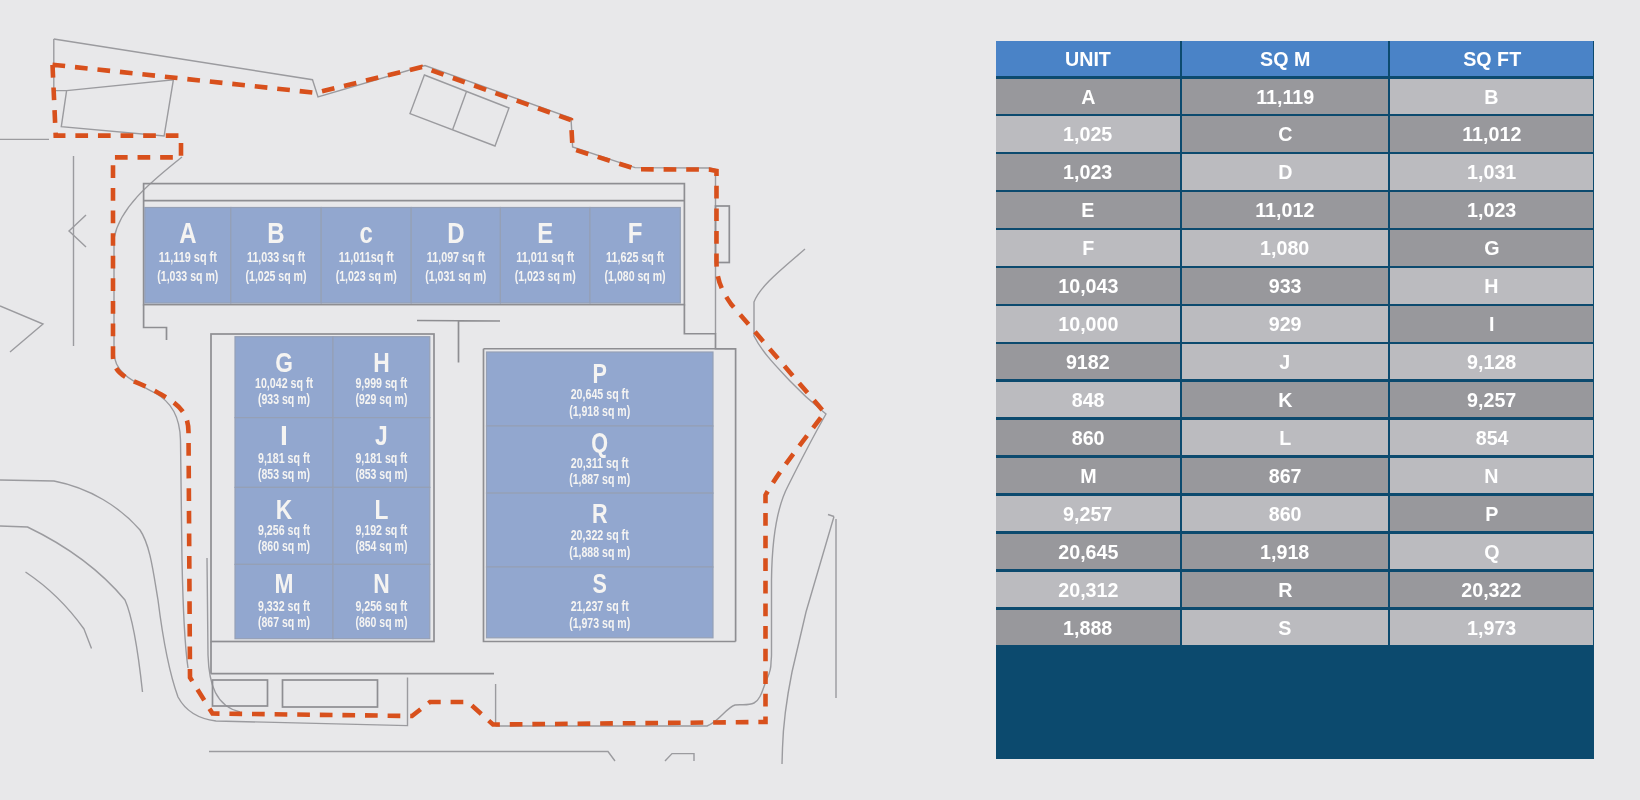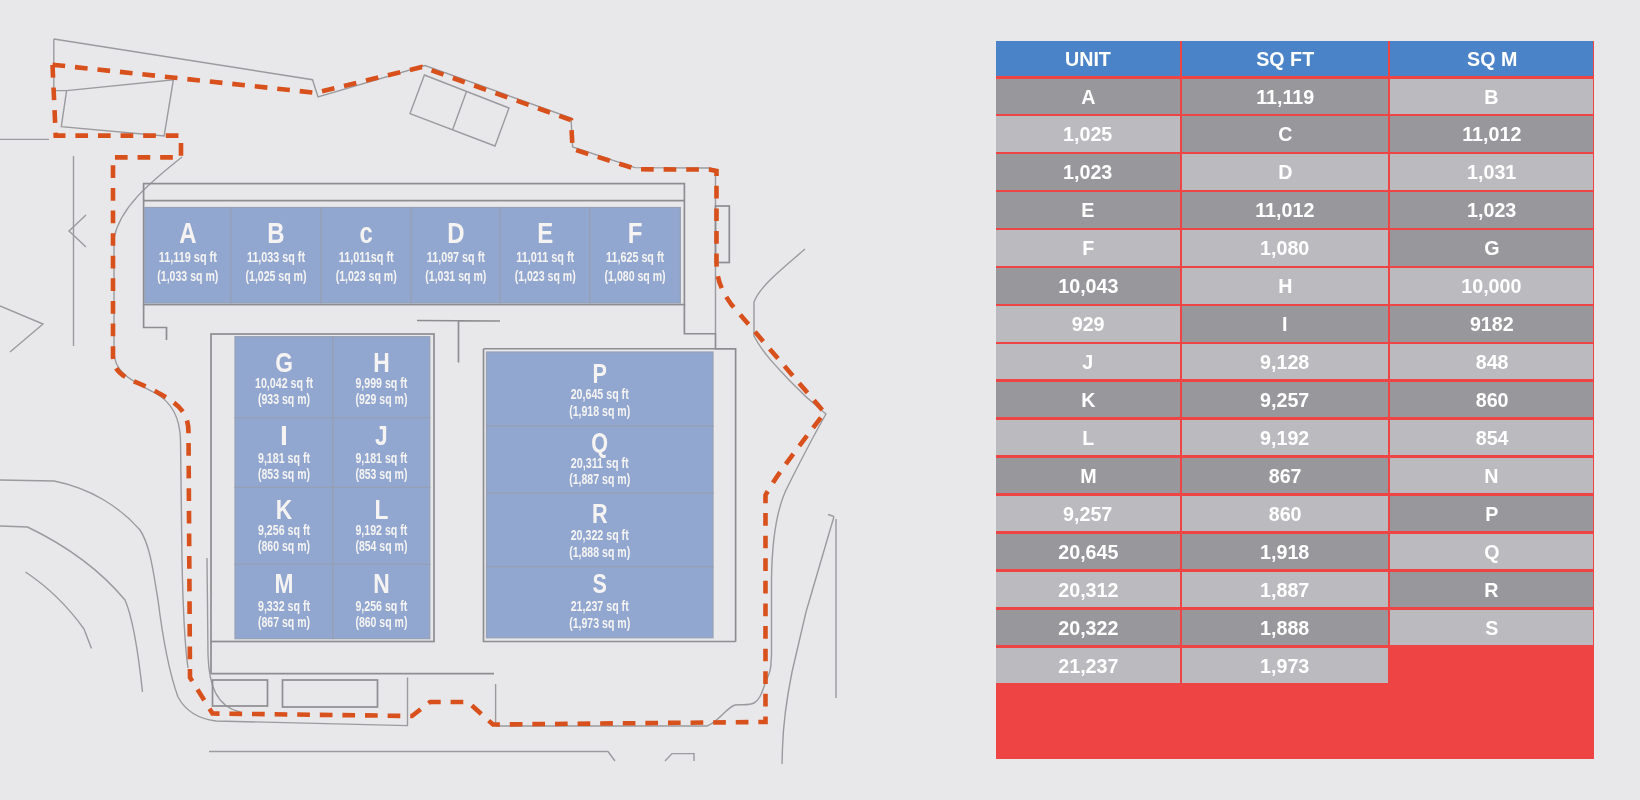--- a/index.html
+++ b/index.html
@@ -1,19 +1,19 @@
 <!DOCTYPE html>
 <html><head>
 <meta charset="utf-8">
 <style>
   html,body{margin:0;padding:0;}
   #page{position:relative;width:1640px;height:800px;background:#e8e8ea;overflow:hidden;
         font-family:"Liberation Sans", sans-serif;}
   svg text{font-family:"Liberation Sans", sans-serif;font-weight:bold;fill:#f5f4f2;}
-  .tbl{position:absolute;left:996px;top:40.6px;width:597.5px;height:718.5px;background:#ef4444;
+  .tbl{position:absolute;left:996px;top:40.6px;width:597.5px;height:718.5px;background:#0c4a6e;
        display:grid;grid-template-columns:184.3px 205.7px 203.5px;
        grid-template-rows:repeat(19,35.4px);column-gap:2px;row-gap:2.55px;}
   .tbl div{color:#ffffff;font-weight:bold;font-size:20.5px;line-height:35.9px;text-align:center;}
   .tbl span{display:inline-block;transform:scaleX(0.96);transform-origin:center;}
   .hd{background:#4a83c7;}
   .r0{background:#98989c;}
   .r1{background:#bbbbbf;}
 </style>
 </head>
 <body>
@@ -234,22 +234,22 @@
     <text x="599.7" y="611" font-size="14.5" textLength="58" lengthAdjust="spacingAndGlyphs">21,237 sq ft</text>
     <text x="599.7" y="628" font-size="14.5" textLength="61" lengthAdjust="spacingAndGlyphs">(1,973 sq m)</text>
   </g>
 
   <path d="M52.5,64.7 L315.6,92.8 L422,67 L571,120 L572.6,149 L637,169.3 L709,169.6 L716.5,171 L716.5,262 C716.5,280 722,291 731,304 L824.5,412.6 C812,430 780,469 765.5,495 L765.5,722 L493,724.5 L468,702 L430,702 L412,716 L212.5,713.5 L190,677.5 L188.5,432 C188.5,410 175,402 155,391 C135,380 113,378 113,356 L113,157.4 L181,157.4 L181,135.6 L55.7,135.6 Z" fill="none" stroke="#d8501c" stroke-width="4.6" stroke-dasharray="12.7 9.9"></path>
 </svg>
 
 <div class="tbl">
 
   <div class="hd"><span>UNIT</span></div>
+      <div class="hd"><span>SQ M</span></div>
       <div class="hd"><span>SQ FT</span></div>
-      <div class="hd"><span>SQ M</span></div>
 
   <div class="r0"><span>A</span></div>
       <div class="r0"><span>11,119</span></div>
 
   <div class="r1"><span>B</span></div>
       <div class="r1"><span>1,025</span></div>
 
   <div class="r0"><span>C</span></div>
       <div class="r0"><span>11,012</span></div>
       <div class="r0"><span>1,023</span></div>
@@ -259,56 +259,54 @@
 
   <div class="r0"><span>E</span></div>
       <div class="r0"><span>11,012</span></div>
       <div class="r0"><span>1,023</span></div>
 
   <div class="r1"><span>F</span></div>
       <div class="r1"><span>1,080</span></div>
 
   <div class="r0"><span>G</span></div>
       <div class="r0"><span>10,043</span></div>
+      <div class="r0"><span>933</span></div>
 
   <div class="r1"><span>H</span></div>
       <div class="r1"><span>10,000</span></div>
       <div class="r1"><span>929</span></div>
 
   <div class="r0"><span>I</span></div>
       <div class="r0"><span>9182</span></div>
 
   <div class="r1"><span>J</span></div>
       <div class="r1"><span>9,128</span></div>
       <div class="r1"><span>848</span></div>
 
   <div class="r0"><span>K</span></div>
       <div class="r0"><span>9,257</span></div>
       <div class="r0"><span>860</span></div>
 
   <div class="r1"><span>L</span></div>
-      <div class="r1"><span>9,192</span></div>
       <div class="r1"><span>854</span></div>
 
   <div class="r0"><span>M</span></div>
       <div class="r0"><span>867</span></div>
 
   <div class="r1"><span>N</span></div>
       <div class="r1"><span>9,257</span></div>
       <div class="r1"><span>860</span></div>
 
   <div class="r0"><span>P</span></div>
       <div class="r0"><span>20,645</span></div>
       <div class="r0"><span>1,918</span></div>
 
   <div class="r1"><span>Q</span></div>
       <div class="r1"><span>20,312</span></div>
-      <div class="r1"><span>1,887</span></div>
 
   <div class="r0"><span>R</span></div>
       <div class="r0"><span>20,322</span></div>
       <div class="r0"><span>1,888</span></div>
 
   <div class="r1"><span>S</span></div>
-      <div class="r1"><span>21,237</span></div>
       <div class="r1"><span>1,973</span></div>
 </div>
 </div>
 
 </body></html>

